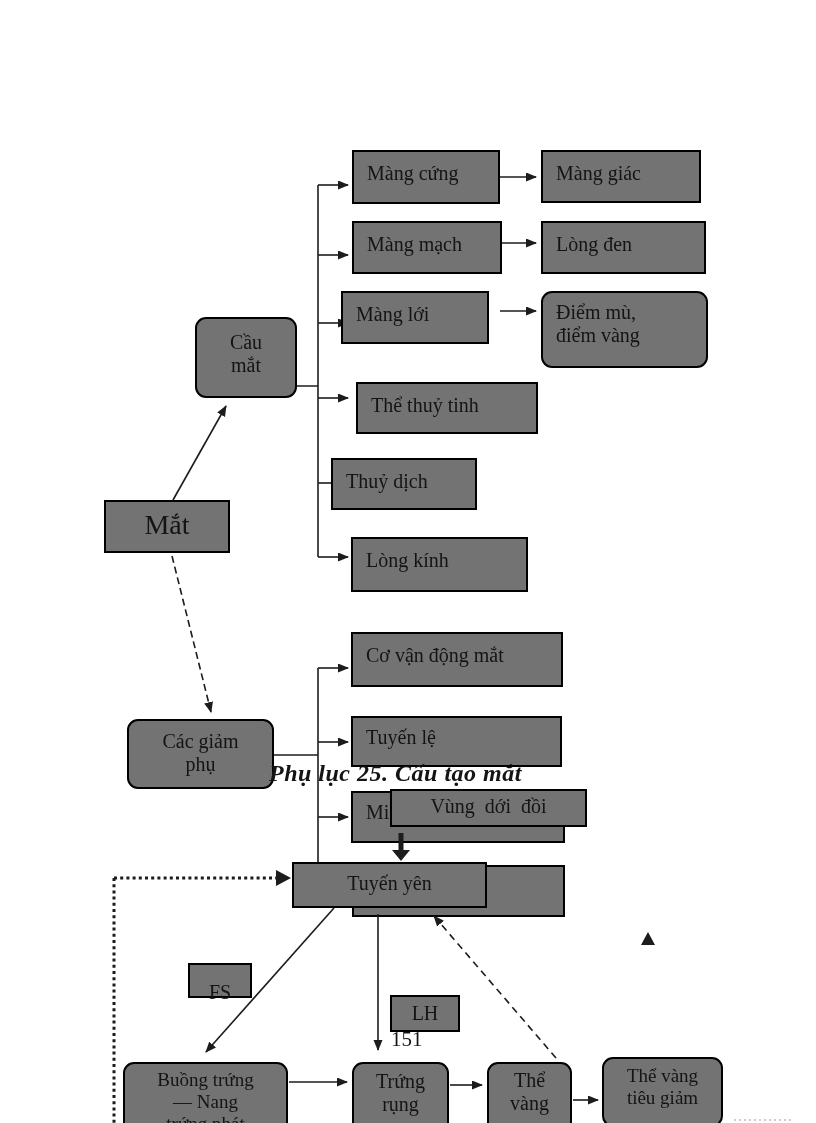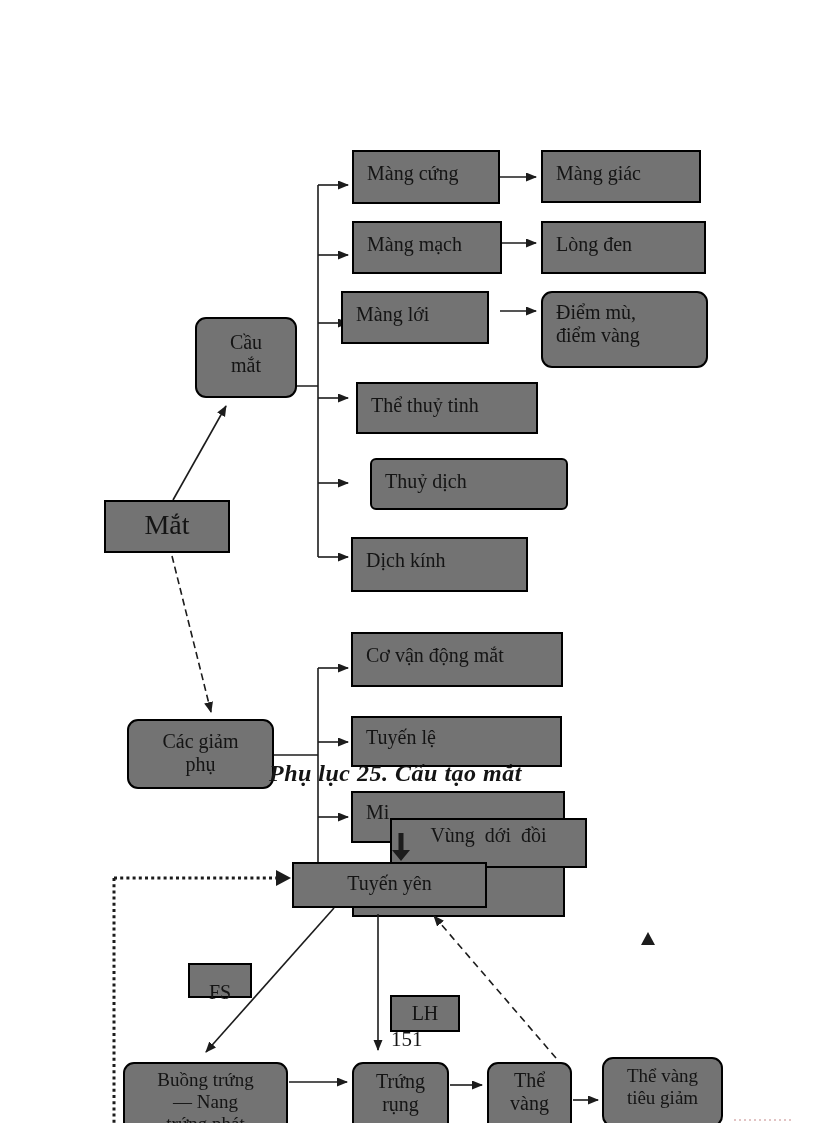--- a/index.html
+++ b/index.html
@@ -88,43 +88,43 @@
     <div>Màng lới</div>
   </div>
   <div class="box tl line2" style="left:541px;top:291px;width:167px;height:77px;padding-top:8px;">
     <div>Điểm mù,</div>
     <div>điểm vàng</div>
   </div>
 
   <div class="box tl" style="left:356px;top:382px;width:182px;height:52px;">
     <div>Thể thuỷ tinh</div>
   </div>
-  <div class="box tl" style="left:370px;top:458px;width:198px;height:52px;border-radius:6px;">
+  <div class="box tl" style="left:331px;top:458px;width:146px;height:52px;">
     <div>Thuỷ dịch</div>
   </div>
   <div class="box tl" style="left:351px;top:537px;width:177px;height:55px;">
-    <div>Dịch kính</div>
+    <div>Lòng kính</div>
   </div>
 
   <div class="box ctr line2" style="left:127px;top:719px;width:147px;height:70px;padding-top:9px;">
     <div>Các giảm</div>
     <div>phụ</div>
   </div>
 
   <div class="box tl" style="left:351px;top:716px;width:211px;height:51px;padding-top:8px;">
     <div>Tuyến lệ</div>
   </div>
   <div class="box tl" style="left:351px;top:632px;width:212px;height:55px;">
     <div>Cơ vận động mắt</div>
   </div>
   <div class="box tl" style="left:351px;top:791px;width:214px;height:52px;padding-top:8px;">
     <div>Mi</div>
   </div>
 
-  <div class="box ctr front" style="left:390px;top:818px;width:197px;height:50px;padding-top:4px;word-spacing:5px;">
+  <div class="box ctr front" style="left:390px;top:789px;width:197px;height:38px;padding-top:4px;word-spacing:5px;">
     <div>Vùng dới đồi</div>
   </div>
 
   <div class="box" style="left:352px;top:865px;width:213px;height:52px;"></div>
   <div class="box ctr front" style="left:292px;top:862px;width:195px;height:46px;padding-top:8px;">
     <div>Tuyến yên</div>
   </div>
 
   <div class="box ctr" style="left:188px;top:963px;width:64px;height:35px;padding-top:16px;">
     <div>FS</div>

